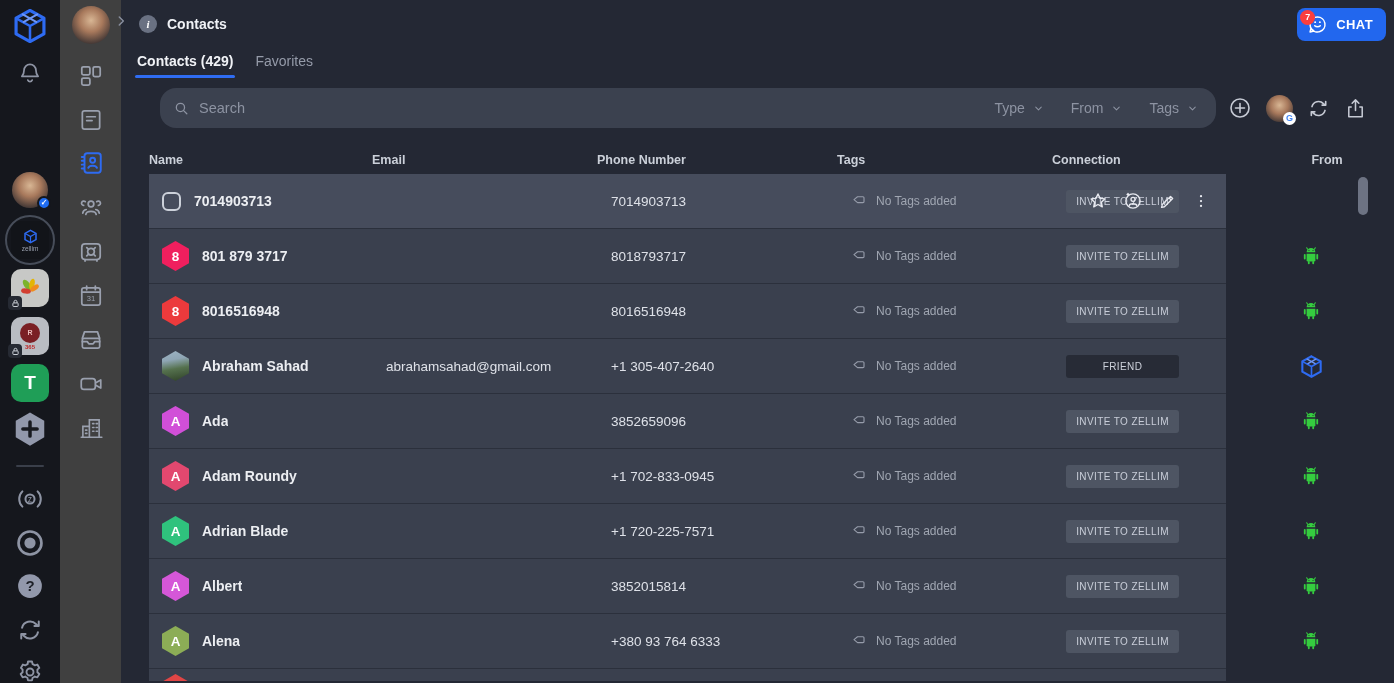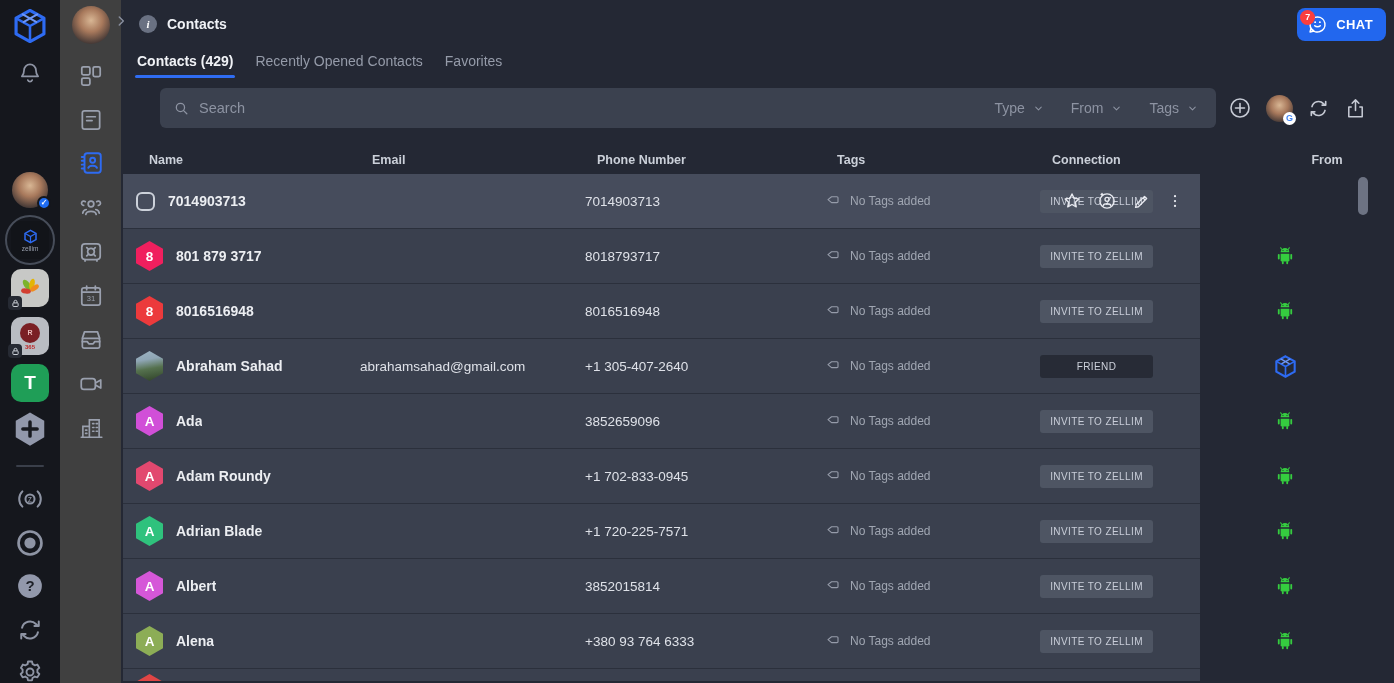--- a/index.html
+++ b/index.html
@@ -57,40 +57,40 @@
   .tabbar{height:30px;display:flex;gap:18px;padding-left:14px;align-items:center}
   .tab{font-size:14px;color:#959ba9;position:relative;height:30px;line-height:26px;padding:0 2px;cursor:pointer}
   .tab.active{color:#f0f2f6;font-weight:bold}
   .tab.active::after{content:"";position:absolute;left:0;right:0;bottom:0;height:3px;border-radius:2px;background:#2f6cf2}
 
   .toolbar{margin-top:10px;height:40px;display:flex;align-items:center;padding:0 27px 0 14px}
   .addbtn{width:163px;height:37px;border-radius:7px;background:#1f66e8;color:#fff;display:flex;align-items:center;
     font-size:14.5px;font-weight:bold;cursor:pointer;flex:none}
   .addbtn .albl{margin-left:24px}
   .addbtn .caret{margin-left:auto;margin-right:14px;font-size:9px}
-  .search{flex:1;margin-left:25px;margin-right:12px;height:40px;border-radius:6px;background:#3b414f;
+  .search{flex:1;margin-left:25px;margin-right:12px;height:40px;border-radius:16px;background:#3b414f;
     display:flex;align-items:center;padding:0 18px 0 13px;gap:9px;min-width:0}
   .search input{background:transparent;border:none;outline:none;color:#dfe3ea;font-size:14.5px;
     font-family:"Liberation Sans",sans-serif;flex:1;min-width:0}
   .search input::placeholder{color:#8d93a2}
   .filters{margin-left:auto;display:flex;gap:27px;color:#8d93a2}
   .filt{display:flex;align-items:center;gap:8px;font-size:14px;cursor:pointer;white-space:nowrap}
   .tb-icons{display:flex;align-items:center;gap:14px;color:#c6cad4}
   .avatar27{width:27px;height:27px;border-radius:50%;position:relative;flex:none;
     background:radial-gradient(circle at 50% 38%,#d8b694 0%,#a8795c 40%,#4a3c38 78%,#23201f 100%)}
   .gbadge{position:absolute;right:-3px;bottom:-3px;width:13px;height:13px;border-radius:50%;background:#fff;
     color:#4285F4;font-size:9px;font-weight:bold;display:flex;align-items:center;justify-content:center}
 
   
   .thead{margin:18px 0 0 14px;width:1222px;height:28px;display:grid;
     grid-template-columns:237px 225px 240px 215px 245px 1fr;align-items:center}
   .th{font-size:12.5px;font-weight:bold;color:#cbd0d9}
   .th:first-child{padding-left:14px}
   .th:last-child{justify-self:center}
-  .rows{margin-left:2px;width:1077px}
+  .rows{margin-left:28px;width:1077px}
   .row{height:55px;display:grid;grid-template-columns:237px 225px 240px 215px 245px 1fr;
     align-items:center;background:#3a404e;border-bottom:1px solid #2b303c;position:relative}
   .row.hov{background:#464c5c}
   .row.partial{height:12px;overflow:hidden;border-bottom:none}
   .row.partial .c.name{align-items:flex-start;padding-top:5px}
   .c{min-width:0}
   .c.name{display:flex;align-items:center;gap:13px;padding-left:13px}
   .cb{width:19px;height:19px;border:2px solid #ccd1da;border-radius:6px;flex:none;cursor:pointer}
   .hex{width:27px;height:30px;flex:none;clip-path:polygon(50% 0%,100% 26%,100% 74%,50% 100%,0% 74%,0% 26%);
     display:flex;align-items:center;justify-content:center;color:#fff;font-size:13.5px;font-weight:bold}
@@ -285,21 +285,20 @@
             <path d="M9.3 9.3h.01M14.7 9.3h.01" stroke-width="2.2"></path>
         </svg>
         <span class="cbadge">7</span>
       </span>
       <span class="clbl">CHAT</span>
     </div>
   </div>
 
   <div class="tabbar">
       <div class="tab active">Contacts (429)</div>
-      <div class="tab">Recently Opened Contacts</div>
       <div class="tab">Favorites</div>
     </div>
 
   <div class="toolbar">
     <div class="search">
       <span>
         <svg viewBox="0 0 24 24" width="17" height="17" fill="none" stroke="#8d93a2" stroke-width="1.8" stroke-linecap="round">
             <circle cx="10.5" cy="10.5" r="5.8"></circle>
             <path d="m15 15 4.5 4.5"></path>
           </svg>

